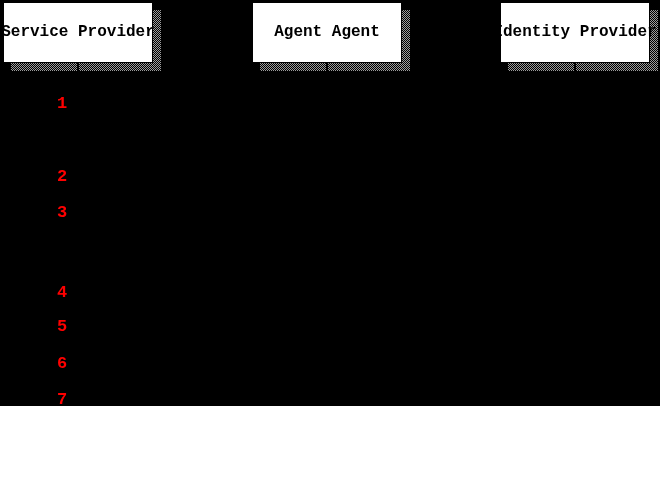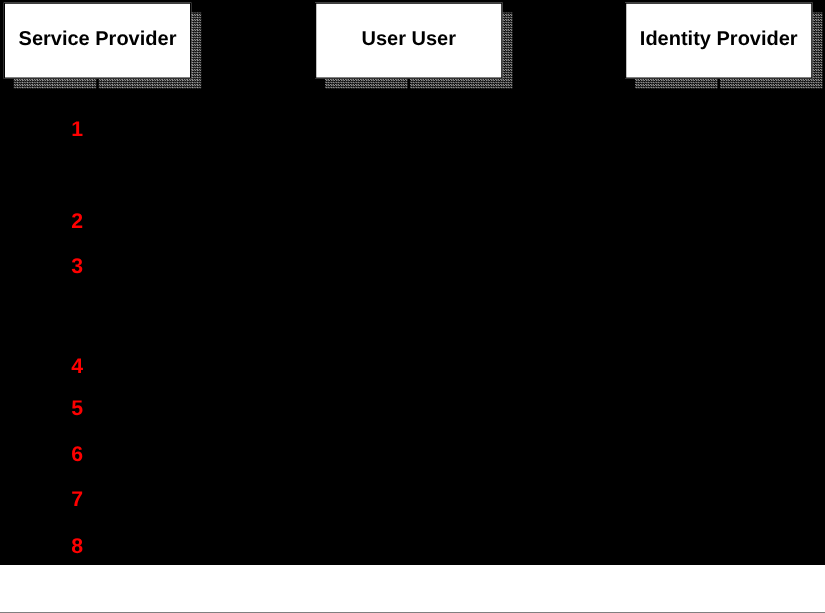--- a/index.html
+++ b/index.html
@@ -2,24 +2,24 @@
 <html style="--background: #000000; --box-fill: #ffffff; --box-border: #000000; --box-text: #000000; --shadow-light: #9c9c9c; --shadow-dark: #000000; --lifeline: #000000; --step-number: #ff0000;"><head>
 <meta charset="utf-8">
 <style>
   html, body {
     margin: 0;
     padding: 0;
   }
   .diagram {
     position: relative;
     width: 660px;
-    height: 452px;
+    height: 406px;
     background: var(--background, #000000);
     overflow: hidden;
-    font-family: Liberation Sans, sans-serif;
+    font-family: Liberation Mono, monospace;
   }
   .actor {
     position: absolute;
     top: 2px;
     width: 150px;
     height: 61px;
   }
   .actor-shadow {
     position: absolute;
     left: 8px;
@@ -98,21 +98,21 @@
     <div class="lifeline"></div>
     <div class="actor-box">
       <span class="actor-label">Service Provider</span>
     </div>
   </div>
 
   <div class="actor actor-ua">
     <div class="actor-shadow"></div>
     <div class="lifeline"></div>
     <div class="actor-box">
-      <span class="actor-label">User User</span>
+      <span class="actor-label">Agent Agent</span>
     </div>
   </div>
 
   <div class="actor actor-idp">
     <div class="actor-shadow"></div>
     <div class="lifeline"></div>
     <div class="actor-box">
       <span class="actor-label">Identity Provider</span>
     </div>
   </div>

